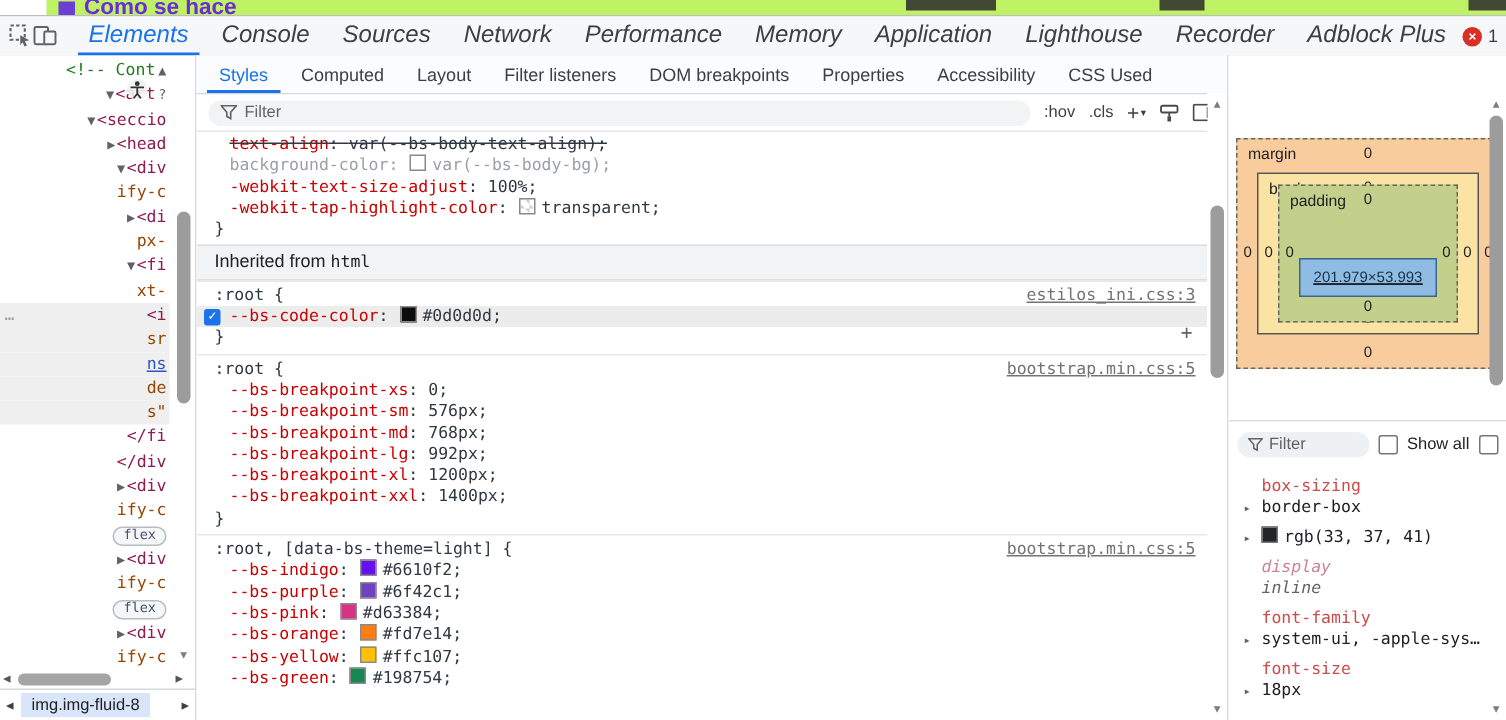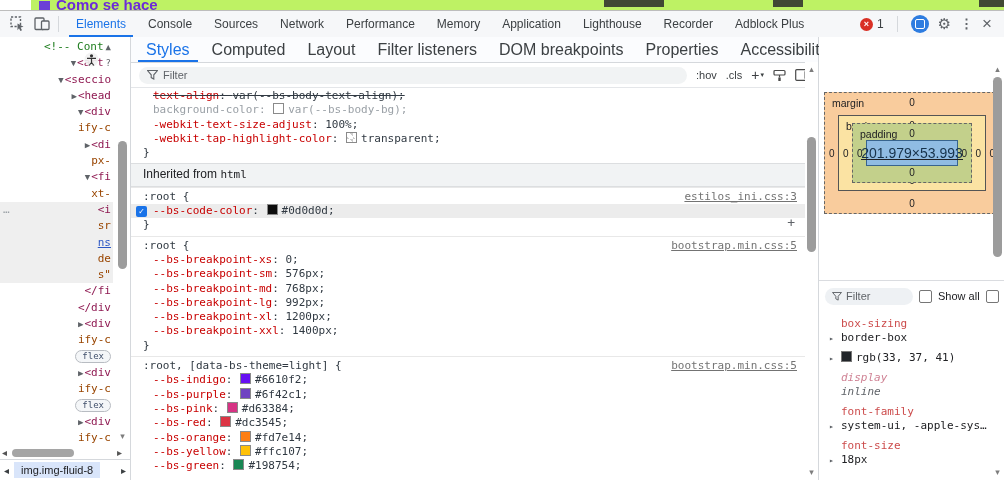--- a/index.html
+++ b/index.html
@@ -10,21 +10,21 @@
   .brand-square{position:absolute;left:8px;top:1px;width:11px;height:9px;background:#6b3fd6;}
   .brand{position:absolute;left:25px;top:-4px;font-size:15px;font-weight:bold;color:#6c2bd9;white-space:nowrap;}
   .frag{position:absolute;top:0;height:7px;background:#2b2b2b;opacity:.85;}
   .frag.f1{left:573px;width:60px}.frag.f2{left:742px;width:30px}.frag.f3{left:948px;width:26px}
   
   .devtools{position:absolute;top:10px;left:0;right:0;bottom:0;border-top:1px solid #bdbdbd;background:#fff;}
   .main-toolbar{height:26px;display:flex;align-items:center;background:#f6f7f9;border-bottom:1px solid #d5d8dc;padding-left:6px;}
   .tool-btn{width:24px;height:22px;display:flex;align-items:center;justify-content:center;}
   .tool-sep{width:1px;height:16px;background:#d5d8dc;margin:0 4px;}
   .dt-tabs{display:flex;height:100%;margin-left:2px;}
-  .dt-tab{padding:0 11px;display:flex;align-items:center;font-size:12px;color:#3c4043;position:relative;white-space:nowrap;cursor:default;}
+  .dt-tab{padding:0 11px;display:flex;align-items:center;font-size:16px;color:#3c4043;position:relative;white-space:nowrap;cursor:default;font-style:italic;}
   .dt-tab.active{color:#1a73e8;}
   .dt-tab.active::after{content:'';position:absolute;left:4px;right:4px;bottom:0;height:2.5px;background:#1a73e8;}
   .toolbar-right{margin-left:auto;display:flex;align-items:center;gap:9px;padding-right:12px;}
   .err-badge{display:flex;align-items:center;gap:4px;}
   .err-circle{width:13px;height:13px;border-radius:50%;background:#d93025;color:#fff;font-size:9px;line-height:13px;text-align:center;font-weight:bold;}
   .err-count{font-size:12px;color:#3c4043;}
   .blue-icon{width:18px;height:18px;border-radius:50%;background:#2e7ce0;display:flex;align-items:center;justify-content:center;}
   .blue-icon span{display:block;width:8px;height:8px;border:1.5px solid #fff;border-radius:2px;}
   .glyph-btn{font-size:15px;color:#5f6368;line-height:16px;}
   
@@ -51,21 +51,21 @@
   .ev-scroll{position:absolute;top:2px;right:1px;width:13px;height:404px;}
   .hscroll{position:absolute;left:0;right:0;top:409px;height:14px;background:#fff;}
   .hthumb{position:absolute;left:12px;top:3px;width:62px;height:8px;background:#a5a5a5;border-radius:4px;}
   .h-arrow{position:absolute;top:1px;color:#555;font-size:10px;line-height:12px;}
   .crumbbar{position:absolute;left:0;right:0;bottom:0;height:20px;border-top:1px solid #d5d8dc;background:#fff;display:flex;align-items:center;}
   .crumb-arrow{color:#3c4043;font-size:10px;}
   .crumb-chip{margin-left:5px;background:#d9e5fa;padding:2px 7px 2px 7px;font-size:11px;color:#202124;white-space:nowrap;overflow:hidden;max-width:92px;}
   
   .styles-panel{flex:1;position:relative;border-right:1px solid #d5d8dc;background:#fff;min-width:0;}
   .subtabs{height:25px;display:flex;align-items:center;border-bottom:1px solid #d5d8dc;background:#fbfcfe;padding-left:4px;}
-  .subtab{padding:0 11px;font-size:16px;color:#3c4043;height:100%;display:flex;align-items:center;position:relative;white-space:nowrap;}
+  .subtab{padding:0 11px;font-size:12px;color:#3c4043;height:100%;display:flex;align-items:center;position:relative;white-space:nowrap;}
   .subtab.active{color:#1a73e8;}
   .subtab.active::after{content:'';position:absolute;left:3px;right:3px;bottom:0;height:2.5px;background:#1a73e8;}
   .filter-row{height:24px;display:flex;align-items:center;padding:0 8px;border-bottom:1px solid #e4e6e9;background:#fff;}
   .filter-pill{flex:1;height:17px;background:#f1f3f4;border-radius:9px;display:flex;align-items:center;padding:0 8px;color:#5f6368;font-size:11px;gap:5px;min-width:0;}
   .sbtn{margin-left:9px;font-size:11px;color:#3c4043;display:flex;align-items:center;}
   .plus-big{font-size:14px;color:#3c4043;}
   .caret{font-size:7px;color:#3c4043;margin-left:1px;}
   .styles-content{position:absolute;top:50px;left:0;right:13px;bottom:0;overflow:hidden;
                   font-family:"DejaVu Sans Mono",monospace;font-size:11px;line-height:14.3px;color:#303942;}
   .line{padding-left:12px;white-space:nowrap;}
@@ -93,21 +93,21 @@
   .boxmodel{position:absolute;top:55px;left:5px;width:176px;font-size:10px;color:#202124;}
   .bm{position:relative;text-decoration:underline;}
   .bm-label{position:absolute;top:4px;left:7px;font-size:10.5px;}
   .n-top{position:absolute;top:4px;left:0;right:0;text-align:center;}
   .n-bottom{position:absolute;bottom:4px;left:0;right:0;text-align:center;}
   .n-left{position:absolute;left:4px;top:50%;transform:translateY(-50%);}
   .n-right{position:absolute;right:4px;top:50%;transform:translateY(-50%);}
   .bm-margin{background:#f9cc9d;border:1px dashed #666;padding:22px 13px;}
   .bm-border{background:#fbe3a3;border:1px solid #555;padding:7px 13px;}
   .bm-padding{background:#c3d08b;border:1px dashed #666;padding:16px 13px;}
-  .bm-content{background:#90bce3;border:1px solid #38648e;height:24px;display:flex;align-items:center;justify-content:center;color:#16324a;font-size:14px;}
+  .bm-content{background:#90bce3;border:1px solid #38648e;height:24px;display:flex;align-items:center;justify-content:center;color:#16324a;font-size:10px;margin-top:32px;}
   .divider-r{position:absolute;top:243px;left:0;right:0;border-top:1px solid #dadce0;}
   .comp-filter{position:absolute;top:245px;left:0;right:13px;height:28px;display:flex;align-items:center;padding:0 6px;gap:6px;}
   .comp-pill{width:74px;height:17px;background:#eef1f4;border-radius:9px;display:flex;align-items:center;padding:0 7px;color:#5f6368;font-size:11px;gap:4px;flex:none;}
   .cbox{width:11px;height:11px;border:1px solid #767676;border-radius:2px;background:#fff;flex:none;}
   .cbox-label{font-size:11px;color:#202124;white-space:nowrap;}
   .cbox.end{margin-left:auto;}
   .comp-list{position:absolute;top:274px;left:0;right:13px;bottom:0;overflow:hidden;font-family:"DejaVu Sans Mono",monospace;font-size:11px;}
   .c-item{margin-top:6px;}
   .c-name{padding-left:22px;color:#cc4b4b;line-height:14px;}
   .c-val{padding-left:22px;position:relative;color:#202124;line-height:14px;}
@@ -286,21 +286,20 @@
                 <div class="line decl"><span><span class="p-name">--bs-breakpoint-lg</span>: <span class="p-val">992px;</span></span></div>
                 <div class="line decl"><span><span class="p-name">--bs-breakpoint-xl</span>: <span class="p-val">1200px;</span></span></div>
                 <div class="line decl"><span><span class="p-name">--bs-breakpoint-xxl</span>: <span class="p-val">1400px;</span></span></div>
                 <div class="line close-line"><span>}</span></div>
               </div>
               <div class="rule">
                 <div class="line sel-line"><span>:root, [data-bs-theme=light] {</span><span class="src-link">bootstrap.min.css:5</span></div>
                 <div class="line decl"><span><span class="p-name">--bs-indigo</span>: <span class="swatch" style="background: rgb(102, 16, 242);"></span><span class="p-val">#6610f2;</span></span></div>
                 <div class="line decl"><span><span class="p-name">--bs-purple</span>: <span class="swatch" style="background: rgb(111, 66, 193);"></span><span class="p-val">#6f42c1;</span></span></div>
                 <div class="line decl"><span><span class="p-name">--bs-pink</span>: <span class="swatch" style="background: rgb(214, 51, 132);"></span><span class="p-val">#d63384;</span></span></div>
-                <div class="line decl"><span><span class="p-name">--bs-red</span>: <span class="swatch" style="background: rgb(220, 53, 69);"></span><span class="p-val">#dc3545;</span></span></div>
                 <div class="line decl"><span><span class="p-name">--bs-orange</span>: <span class="swatch" style="background: rgb(253, 126, 20);"></span><span class="p-val">#fd7e14;</span></span></div>
                 <div class="line decl"><span><span class="p-name">--bs-yellow</span>: <span class="swatch" style="background: rgb(255, 193, 7);"></span><span class="p-val">#ffc107;</span></span></div>
                 <div class="line decl"><span><span class="p-name">--bs-green</span>: <span class="swatch" style="background: rgb(25, 135, 84);"></span><span class="p-val">#198754;</span></span></div>
               </div>
             </div>
         </div>
         <div class="st-scroll">
           <div class="sb-arrow" style="top:3px;">▴</div>
           <div class="vthumb" style="top:75px;height:115px;"></div>
           <div class="sb-arrow" style="bottom:3px;">▾</div>

